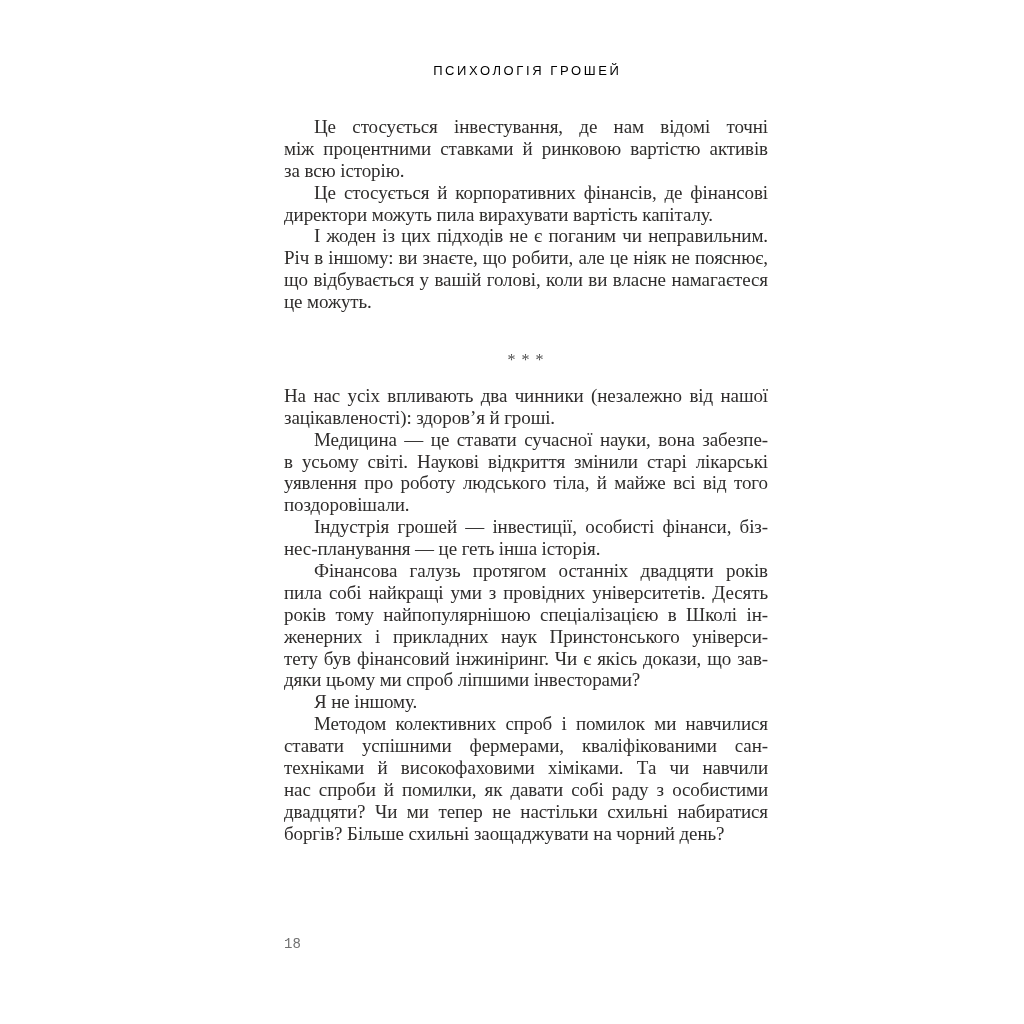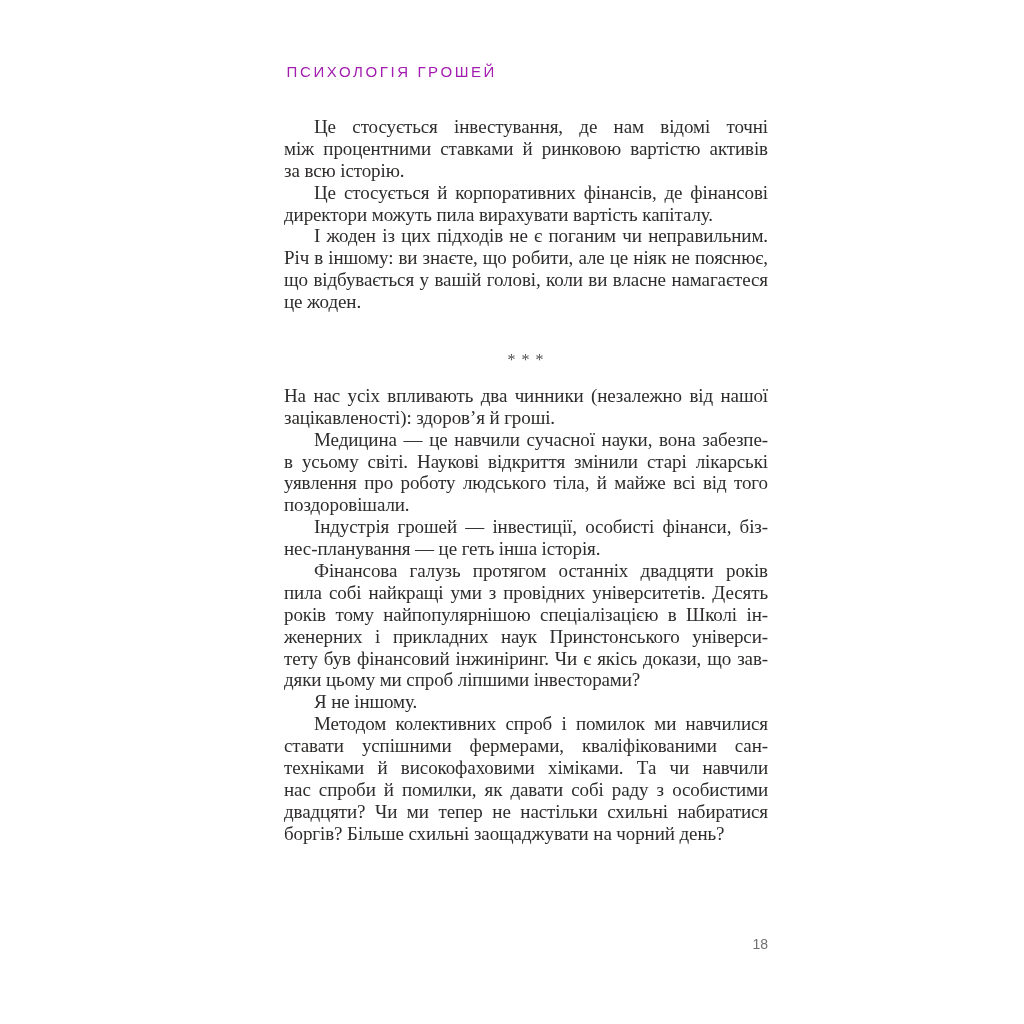--- a/index.html
+++ b/index.html
@@ -12,25 +12,26 @@
     width: 1024px;
     height: 1024px;
     background: #ffffff;
     overflow: hidden;
   }
   .running-head {
     position: absolute;
     top: 63px;
     left: 284px;
     width: 484px;
+    text-align: center;
     font-family: "Liberation Sans", "DejaVu Sans", sans-serif;
-    font-size: 15px;
+    font-size: 13px;
     font-weight: 400;
     letter-spacing: 2.6px;
-    color: #a21caf;
+    color: #000000;
     text-indent: 2.6px; 
   }
   .text-block {
     position: absolute;
     top: 116px;
     left: 284px;
     width: 484px;
     font-family: "Liberation Serif", "DejaVu Serif", serif;
     font-size: 19px;
     line-height: 21.9px;
@@ -53,22 +54,22 @@
     text-align-last: center;
     font-size: 16px;
     letter-spacing: 1px;
     color: #4f4f4f;
   }
   .page-number {
     position: absolute;
     top: 936px;
     left: 284px;
     width: 484px;
-    text-align: right;
-    font-family: Liberation Sans, sans-serif;
+    text-align: left;
+    font-family: Liberation Mono, monospace;
     font-size: 14px;
     color: #707070;
   }
 </style>
 </head>
 <body>
 
 <div class="page">
   <div class="running-head">ПСИХОЛОГІЯ ГРОШЕЙ</div>
 
@@ -79,29 +80,29 @@
         <div class="line last">за всю історію.</div>
       </div>
       <div class="paragraph indent">
         <div class="line first">Це стосується й корпоративних фінансів, де фінансові</div>
         <div class="line last">директори можуть пила вирахувати вартість капіталу.</div>
       </div>
       <div class="paragraph indent">
         <div class="line first">І жоден із цих підходів не є поганим чи неправильним.</div>
         <div class="line">Річ в іншому: ви знаєте, що робити, але це ніяк не пояснює,</div>
         <div class="line">що відбувається у вашій голові, коли ви власне намагаєтеся</div>
-        <div class="line last">це жоден.</div>
+        <div class="line last">це можуть.</div>
       </div>
       <div class="separator">* * *</div>
       <div class="paragraph">
         <div class="line first">На нас усіх впливають два чинники (незалежно від нашої</div>
         <div class="line last">зацікавленості): здоров’я й гроші.</div>
       </div>
       <div class="paragraph indent">
-        <div class="line first">Медицина — це навчили сучасної науки, вона забезпе-</div>
+        <div class="line first">Медицина — це ставати сучасної науки, вона забезпе-</div>
         <div class="line">в усьому світі. Наукові відкриття змінили старі лікарські</div>
         <div class="line">уявлення про роботу людського тіла, й майже всі від того</div>
         <div class="line last">поздоровішали.</div>
       </div>
       <div class="paragraph indent">
         <div class="line first">Індустрія грошей — інвестиції, особисті фінанси, біз-</div>
         <div class="line last">нес-планування — це геть інша історія.</div>
       </div>
       <div class="paragraph indent">
         <div class="line first">Фінансова галузь протягом останніх двадцяти років захо-</div>

